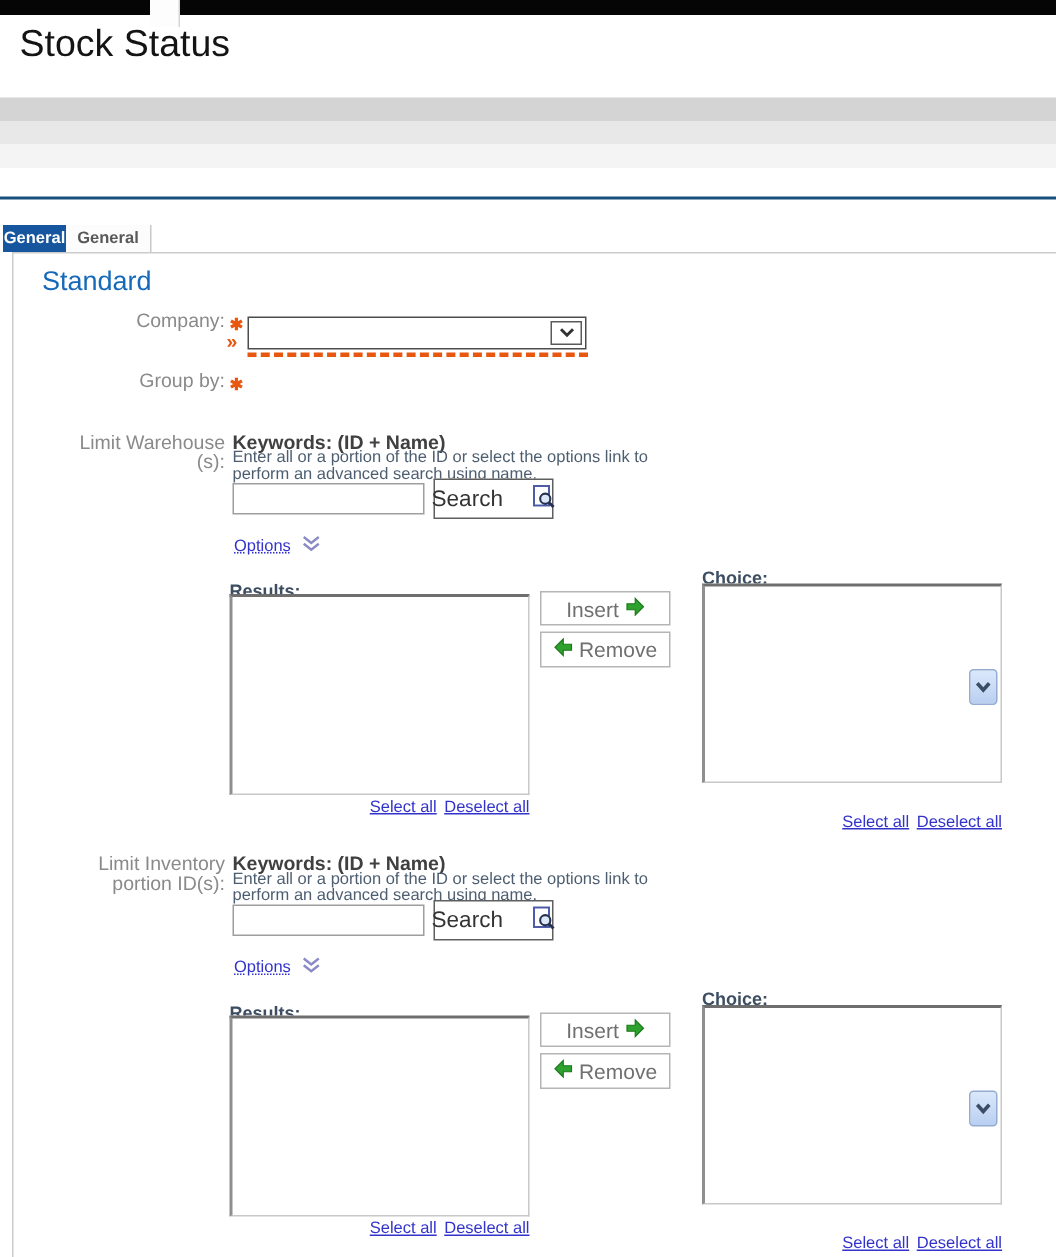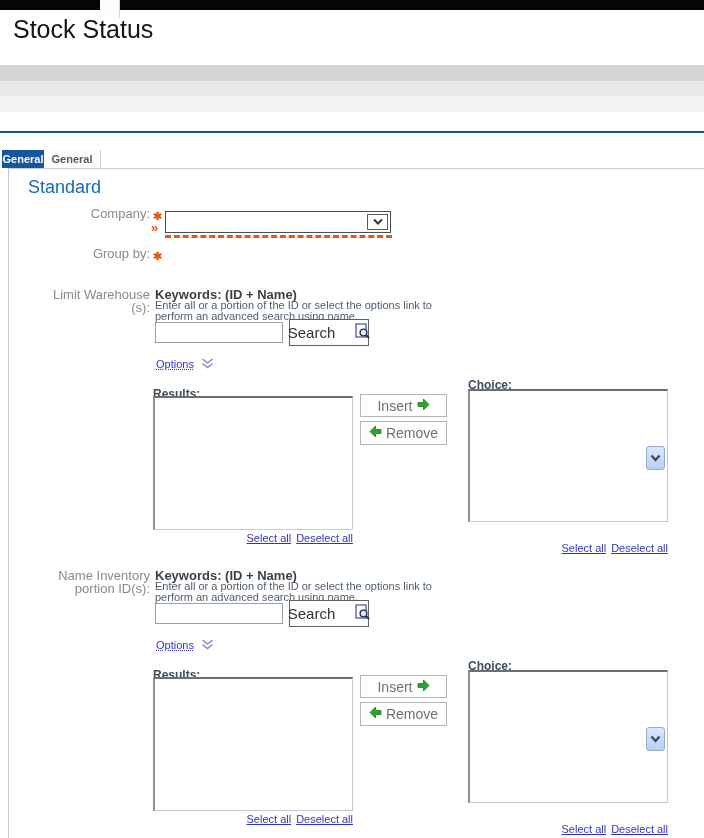--- a/index.html
+++ b/index.html
@@ -166,21 +166,21 @@
           </svg>
       </span>
     </div>
     <div class="abs linkrow fs-choicelinks">
       <a>Select all</a>
       <a>Deselect all</a>
     </div>
   </div>
 
   <div class="abs fsection" style="top:568px;">
-    <div class="abs row-label fs-label1">Name Inventory</div>
+    <div class="abs row-label fs-label1">Limit Inventory</div>
     <div class="abs row-label fs-label2">portion ID(s):</div>
     <div class="abs kw-head fs-kwhead">Keywords: (ID + Name)</div>
     <div class="abs kw-help fs-help1">Enter all or a portion of the ID or select the options link to</div>
     <div class="abs kw-help fs-help2">perform an advanced search using name.</div>
     <input class="abs kw-input fs-input" value="" style="">
     <button class="abs search-btn fs-search">
       <span>Search</span>
       <span>
         <svg width="16" height="16" viewBox="0 0 16 16">
           <rect x="2" y="1" width="10" height="13" fill="#fff" stroke="#4a5aa8" stroke-width="1.3"></rect>

